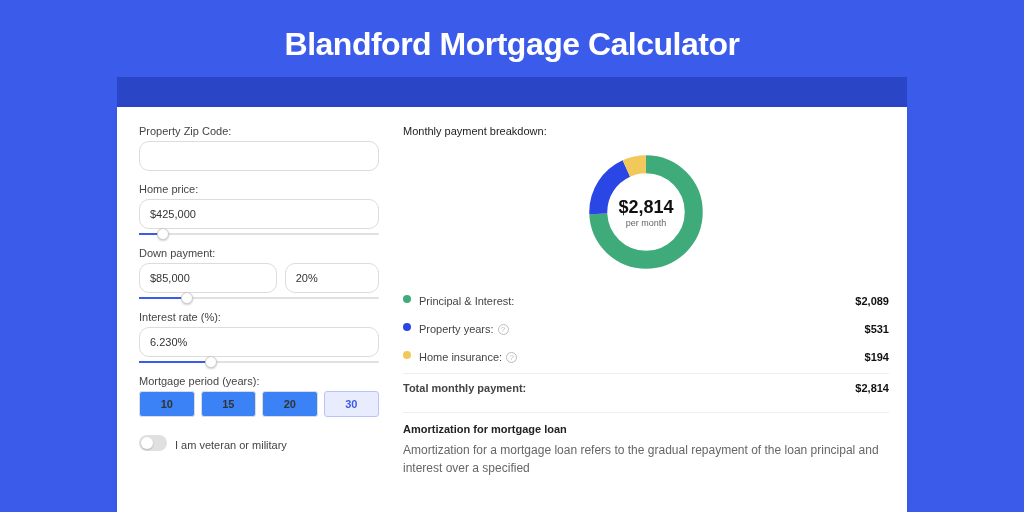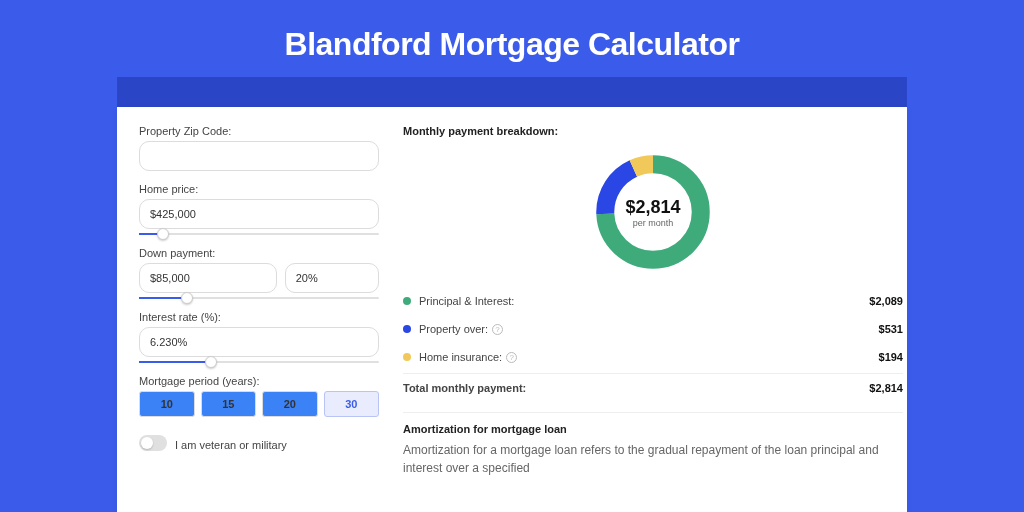--- a/index.html
+++ b/index.html
@@ -31,21 +31,21 @@
     width: 790px;
     height: 30px;
     border-radius: 0;
   }
   .card {
     background: #fff;
     width: 790px;
     flex: 1;
     display: flex;
     gap: 24px;
-    padding: 18px 4px 0 22px;
+    padding: 18px 18px 0 22px;
     overflow: hidden;
     box-shadow: 0 2px 6px rgba(0,0,0,0.08);
   }
   .left {
     width: 240px;
     flex-shrink: 0;
     display: flex;
     flex-direction: column;
     gap: 10px;
   }
@@ -141,21 +141,21 @@
   }
   .toggle-label { font-size: 11px; color: #444; }
 
   .right {
     flex: 1;
     display: flex;
     flex-direction: column;
   }
   .section-head {
     font-size: 11px;
-    font-weight: 700;
+    font-weight: 400;
     color: #222;
     margin-bottom: 6px;
   }
   .donut-wrap {
     display: flex;
     justify-content: center;
     padding: 6px 0 12px 0;
   }
   .donut {
     width: 126px;
@@ -169,21 +169,21 @@
     display: flex;
     flex-direction: column;
     align-items: center;
     justify-content: center;
   }
   .donut-amount { font-size: 18px; font-weight: 700; color: #111; }
   .donut-sub { font-size: 9px; color: #666; }
   .break-rows { width: 100%; }
   .break-row {
     display: flex;
-    align-items: center;
+    align-items: flex-start;
     padding: 8px 0;
     font-size: 11px;
   }
   .break-row.total {
     border-top: 1px solid #eee;
     font-weight: 700;
     margin-top: 2px;
   }
   .dot {
     width: 8px;
@@ -303,21 +303,21 @@
 
       <div class="break-rows">
         <div class="break-row">
           <span class="dot" style="background:#3fab7a"></span>
           <span class="bk-label">Principal &amp; Interest:</span>
           <span class="bk-val">$2,089</span>
         </div>
         <div class="break-row">
           <span class="dot" style="background:#2a46e4"></span>
           <span class="bk-label">
-            <span>Property over:</span>
+            <span>Property years:</span>
             <span class="info-icon">?</span>
           </span>
           <span class="bk-val">$531</span>
         </div>
         <div class="break-row">
           <span class="dot" style="background:#f0c95a"></span>
           <span class="bk-label">
             <span>Home insurance:</span>
             <span class="info-icon">?</span>
           </span>

